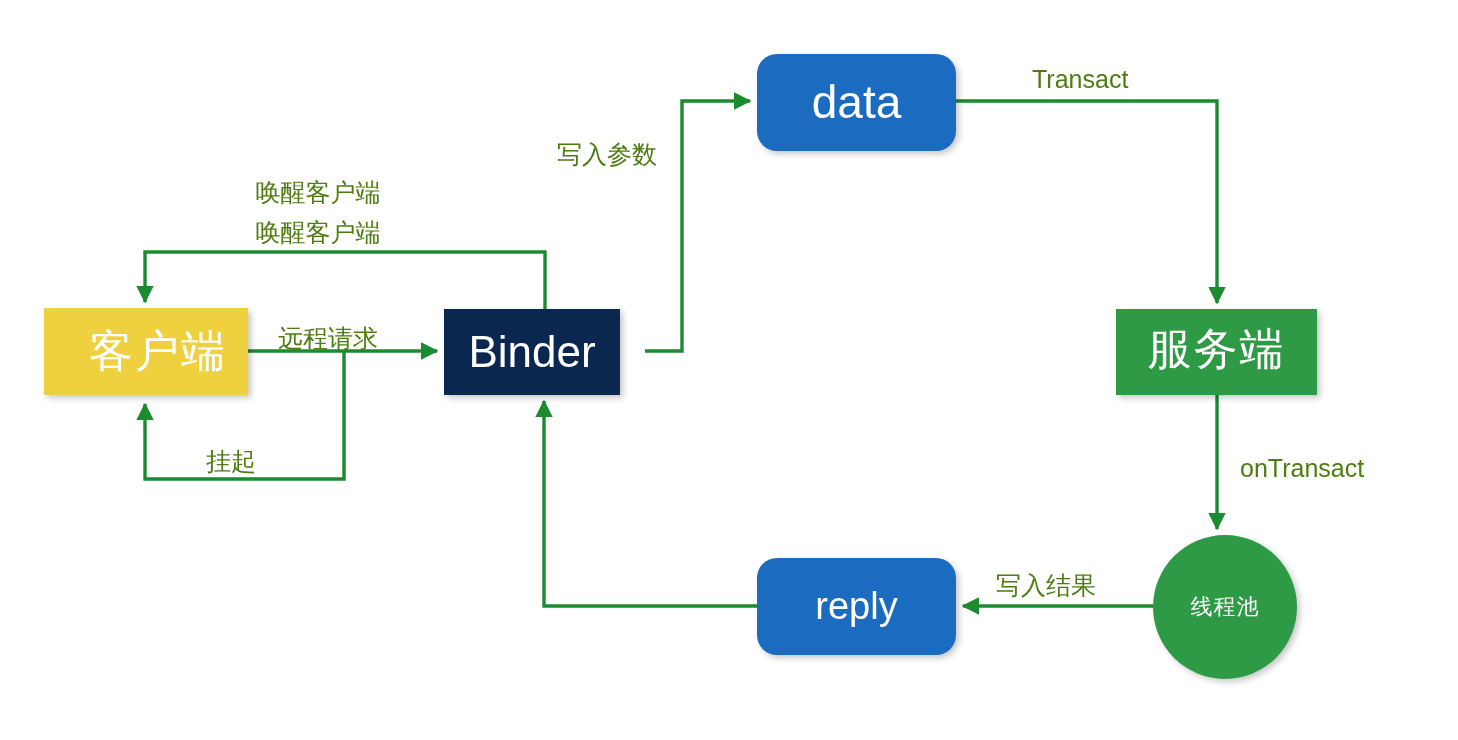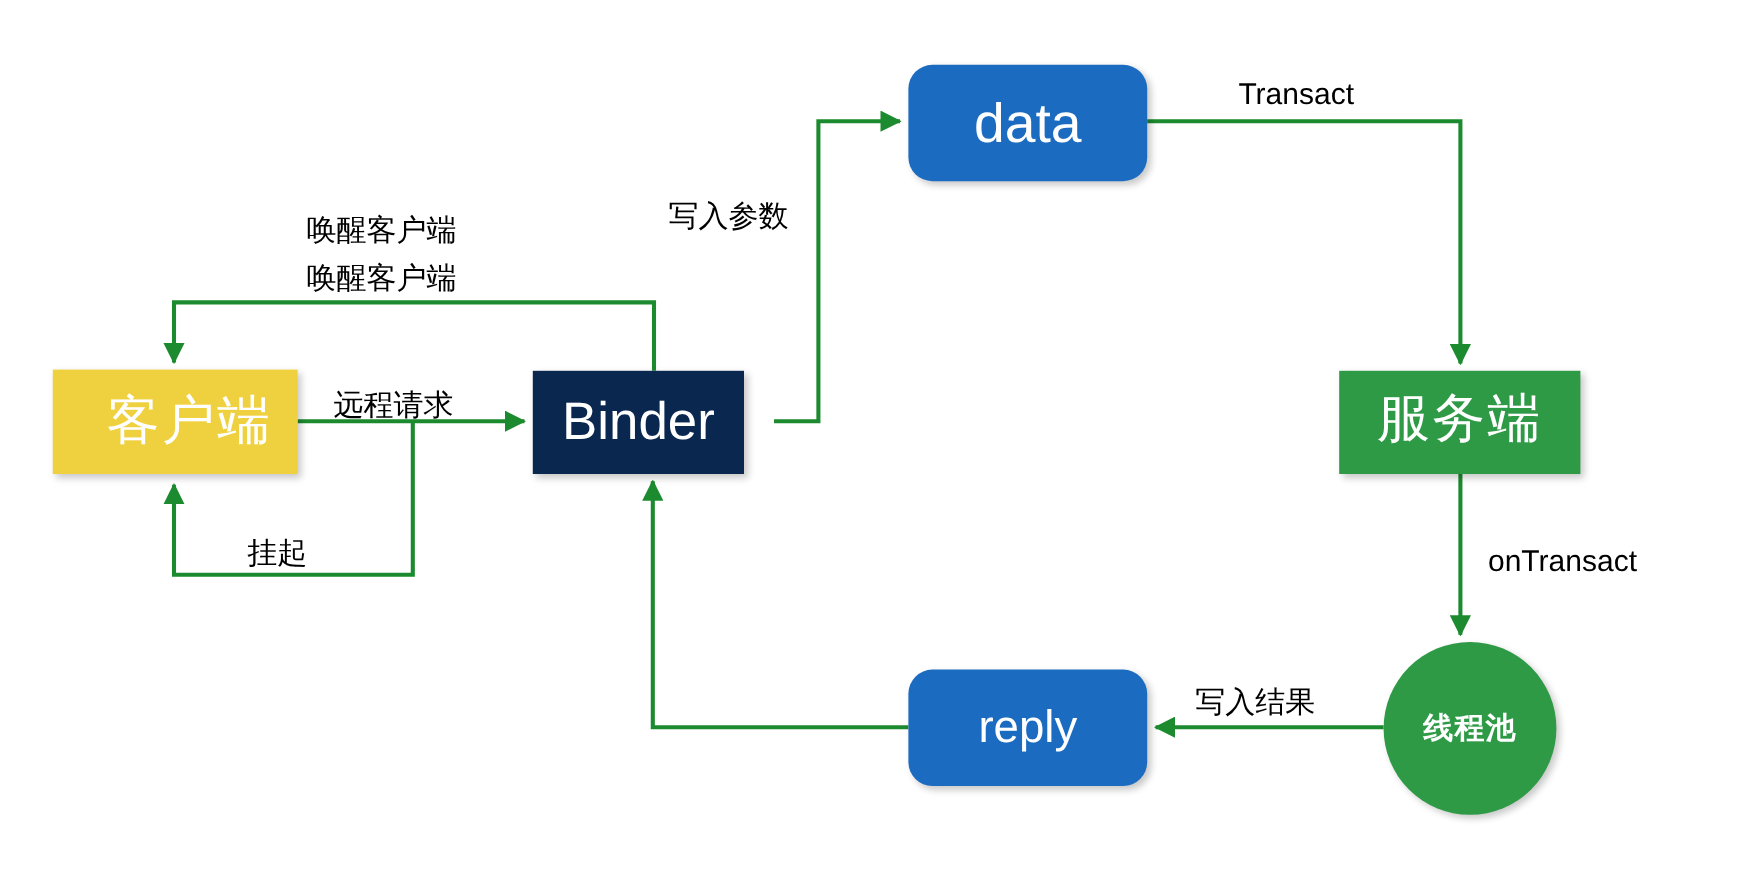--- a/index.html
+++ b/index.html
@@ -69,40 +69,39 @@
     left: 1116px; top: 309px; width: 201px; height: 86px;
     background: #2e9a46;
     font-size: 44px;
     letter-spacing: 2px;
     font-family: Liberation Mono, monospace;
   }
   .node-threadpool {
     left: 1153px; top: 535px; width: 144px; height: 144px;
     background: #2e9a46;
     border-radius: 50%;
-    font-size: 25px;
+    font-size: 22px;
     letter-spacing: 1px;
-    font-weight: bold;
   }
 
   
   .edge-label {
     position: absolute;
-    color: #000000;
+    color: #4d7c0f;
     font-size: 25px;
     white-space: nowrap;
     line-height: 1.45;
     text-align: center;
   }
   .edge-label.two-line { line-height: 1.6; }
 
   .lbl-return        { left: 238px; top: 172px; width: 160px; }
   .lbl-remote        { left: 278px; top: 320px; }
   .lbl-suspend       { left: 206px; top: 443px; }
-  .lbl-write-params  { left: 557px; top: 162px; text-align: right; }
+  .lbl-write-params  { left: 557px; top: 136px; text-align: right; }
   .lbl-transact      { left: 1032px; top: 61px; }
   .lbl-ontransact    { left: 1240px; top: 450px; }
   .lbl-write-result  { left: 996px; top: 567px; }
 </style>
 </head>
 <body>
 
 <div id="canvas">
 
   <svg id="edges" viewBox="0 0 1458 740" width="1458" height="740" xmlns="http://www.w3.org/2000/svg">

